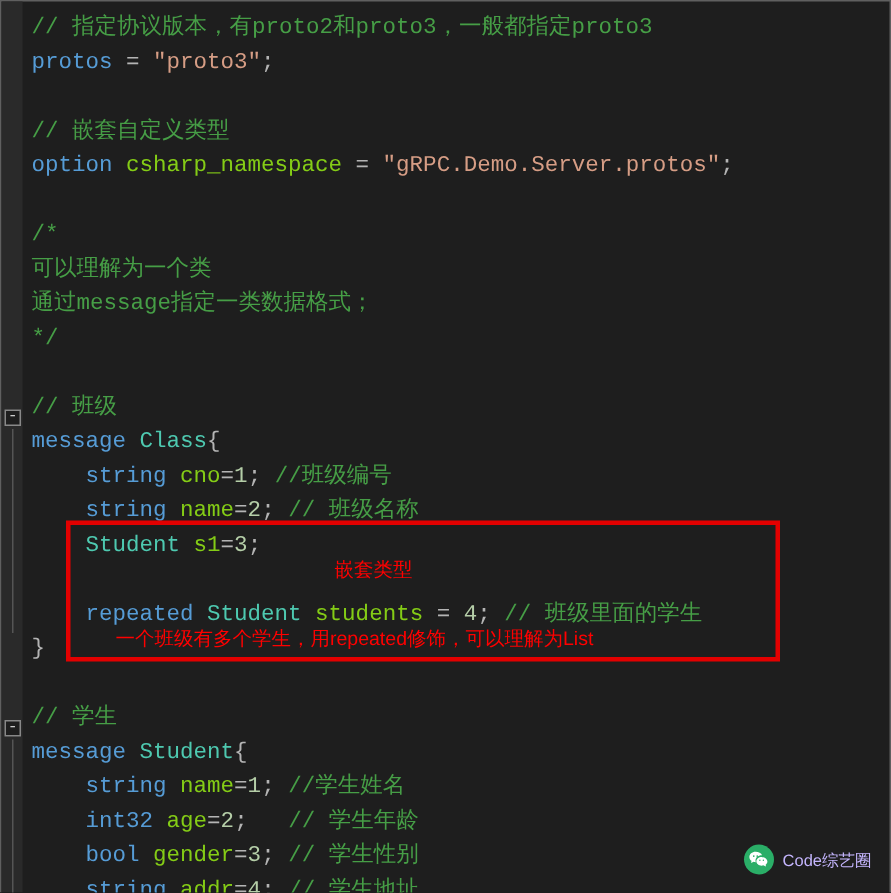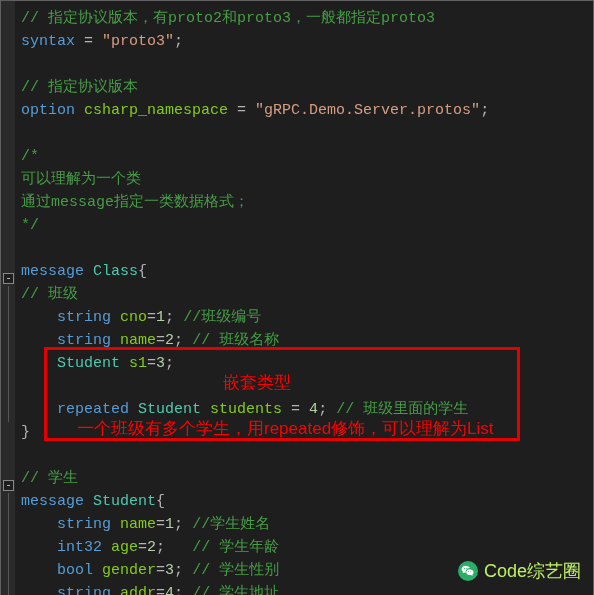--- a/index.html
+++ b/index.html
@@ -71,33 +71,33 @@
   .highlight-box {
     position: absolute;
     border: 3px solid #e30000;
     box-sizing: border-box;
     pointer-events: none;
   }
   .overlay-text {
     position: absolute;
     color: #ff0000;
     font-family: "Microsoft YaHei", sans-serif;
-    font-size: 17px;
+    font-size: 13px;
     white-space: nowrap;
   }
   .watermark {
     position: absolute;
     bottom: 12px;
     right: 12px;
     display: flex;
     align-items: center;
     gap: 6px;
-    color: #bef264;
+    color: #c4b5fd;
     font-family: "Microsoft YaHei", sans-serif;
-    font-size: 18px;
+    font-size: 11px;
   }
   .watermark .logo {
     width: 20px;
     height: 20px;
     border-radius: 50%;
     background: #2aae67;
     position: relative;
     display:flex;
     align-items:center;
     justify-content:center;
@@ -110,32 +110,32 @@
 <div class="editor">
   <div class="gutter"></div>
   <div class="fold" style="top:272px">-</div>
   <div class="fold-line" style="top:285px;height:136px"></div>
   <div class="fold" style="top:479px">-</div>
   <div class="fold-line" style="top:492px;height:105px"></div>
 
   <div style="height:6px"></div>
 
   <span class="line"><span class="cm">// 指定协议版本，有proto2和proto3，一般都指定proto3</span></span>
-  <span class="line"><span class="kw1">syntax</span><span class="op"> = </span><span class="str">"proto3"</span><span class="pun">;</span></span>
+  <span class="line"><span class="kw1">protos</span><span class="op"> = </span><span class="str">"proto3"</span><span class="pun">;</span></span>
   <span class="line"><span> </span></span>
-  <span class="line"><span class="cm">// 指定协议版本</span></span>
+  <span class="line"><span class="cm">// 嵌套自定义类型</span></span>
   <span class="line"><span class="kw1">option</span><span> </span><span class="id">csharp_namespace</span><span class="op"> = </span><span class="str">"gRPC.Demo.Server.protos"</span><span class="pun">;</span></span>
   <span class="line"><span> </span></span>
   <span class="line"><span class="cmb">/*</span></span>
   <span class="line"><span class="cmb">可以理解为一个类</span></span>
   <span class="line"><span class="cmb">通过message指定一类数据格式；</span></span>
   <span class="line"><span class="cmb">*/</span></span>
   <span class="line"><span> </span></span>
+  <span class="line"><span class="cm">// 班级</span></span>
   <span class="line"><span class="kw1">message</span><span> </span><span class="typ">Class</span><span class="pun">{</span></span>
-  <span class="line"><span class="cm">// 班级</span></span>
   <span class="line"><span>    </span><span class="kw1">string</span><span> </span><span class="id">cno</span><span class="op">=</span><span class="num">1</span><span class="pun">;</span><span> </span><span class="cm">//班级编号</span></span>
   <span class="line"><span>    </span><span class="kw1">string</span><span> </span><span class="id">name</span><span class="op">=</span><span class="num">2</span><span class="pun">;</span><span> </span><span class="cm">// 班级名称</span></span>
   <span class="line"><span>    </span><span class="typ">Student</span><span> </span><span class="id">s1</span><span class="op">=</span><span class="num">3</span><span class="pun">;</span></span>
   <span class="line"><span>    </span></span>
   <span class="line"><span>    </span><span class="kw1">repeated</span><span> </span><span class="typ">Student</span><span> </span><span class="id">students</span><span class="op"> = </span><span class="num">4</span><span class="pun">;</span><span> </span><span class="cm">// 班级里面的学生</span></span>
   <span class="line"><span class="pun">}</span></span>
   <span class="line"><span> </span></span>
   <span class="line"><span class="cm">// 学生</span></span>
   <span class="line"><span class="kw1">message</span><span> </span><span class="typ">Student</span><span class="pun">{</span></span>
   <span class="line"><span>    </span><span class="kw1">string</span><span> </span><span class="id">name</span><span class="op">=</span><span class="num">1</span><span class="pun">;</span><span> </span><span class="cm">//学生姓名</span></span>

